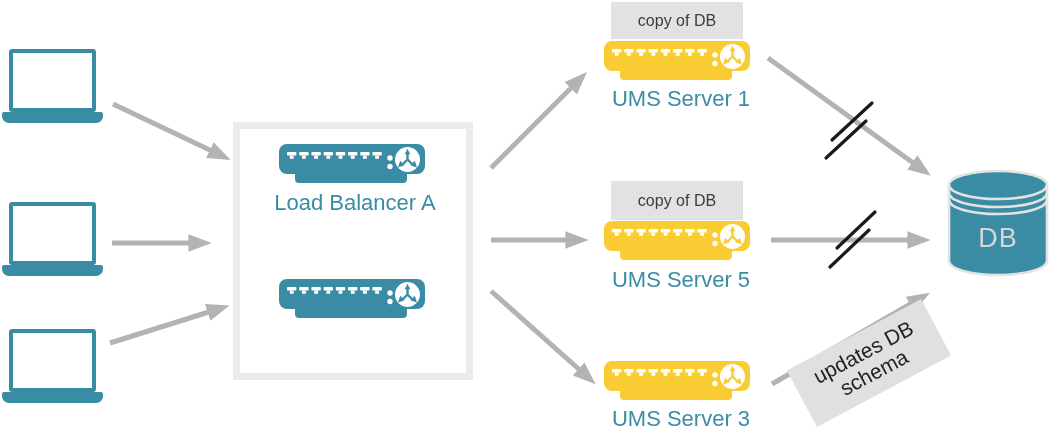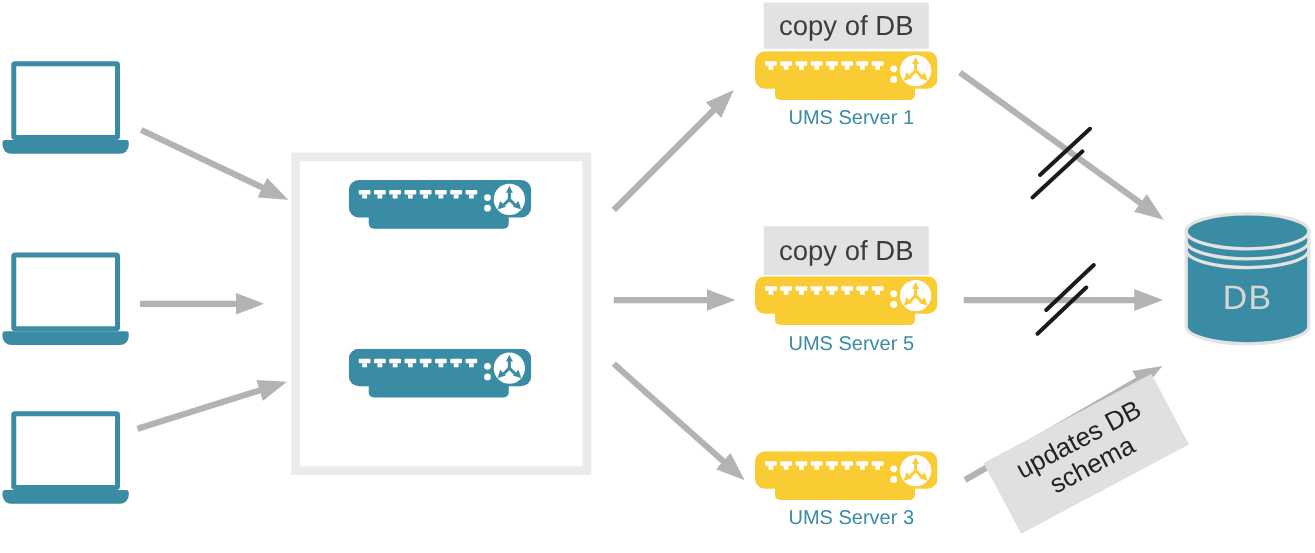--- a/index.html
+++ b/index.html
@@ -23,24 +23,24 @@
   
   .lb-box{position:absolute;left:233px;top:122px;width:240px;height:258px;
     border:7px solid var(--box-border);background:#fff;box-sizing:border-box;z-index:1;}
 
   
   .server-icon{position:absolute;width:146px;height:40px;z-index:3;}
   .server-icon.teal{color:var(--teal);}
   .server-icon.yellow{color:var(--yellow);}
 
   
-  .caption{position:absolute;color:var(--teal);font-size:16px;text-align:center;z-index:3;}
+  .caption{position:absolute;color:var(--teal);font-size:22px;text-align:center;z-index:3;}
 
   
-  .db-badge{position:absolute;background:var(--badge-bg);color:#3C3C3C;font-size:22px;
+  .db-badge{position:absolute;background:var(--badge-bg);color:#3C3C3C;font-size:16px;
     display:flex;align-items:center;justify-content:center;z-index:3;}
 
   
   .annotation{position:absolute;left:793px;top:331px;width:152px;height:64px;
     background:#E0E0E0;color:#222;font-size:21px;line-height:1.08;text-align:center;
     display:flex;flex-direction:column;align-items:center;justify-content:center;
     transform:rotate(-28deg);z-index:4;}
 
   .arrows{position:absolute;left:0;top:0;width:1052px;height:442px;z-index:2;pointer-events:none;}
 
@@ -130,20 +130,21 @@
     </g>
   </svg>
 
   <div class="lb-box"></div>
 
   <div class="server-icon teal" style="left:279px;top:144px">
     <svg width="146" height="40" viewBox="0 0 146 40">
         <use href="#srv"></use>
       </svg>
   </div>
+  <div class="caption" style="left:255px;top:190px;width:200px">Load Balancer A</div>
 
   <div class="server-icon teal" style="left:279px;top:279px">
     <svg width="146" height="40" viewBox="0 0 146 40">
         <use href="#srv"></use>
       </svg>
   </div>
 
   <div class="db-badge" style="left:611px;top:2px;width:132px;height:37px">copy of DB</div>
   <div class="server-icon yellow" style="left:604px;top:41px">
     <svg width="146" height="40" viewBox="0 0 146 40">

